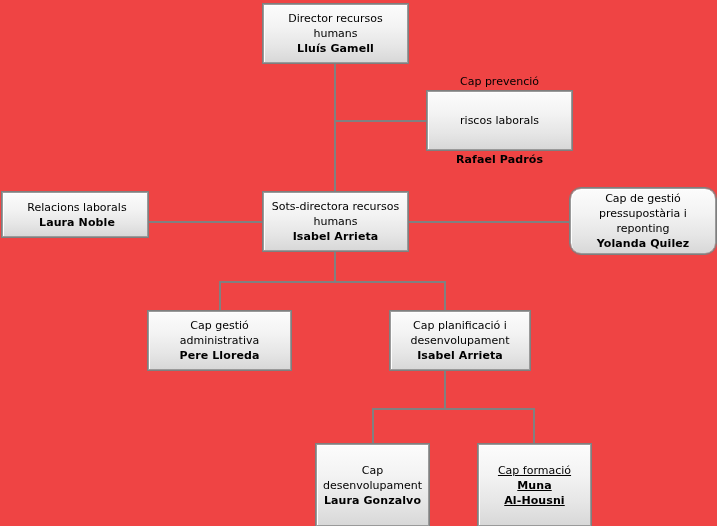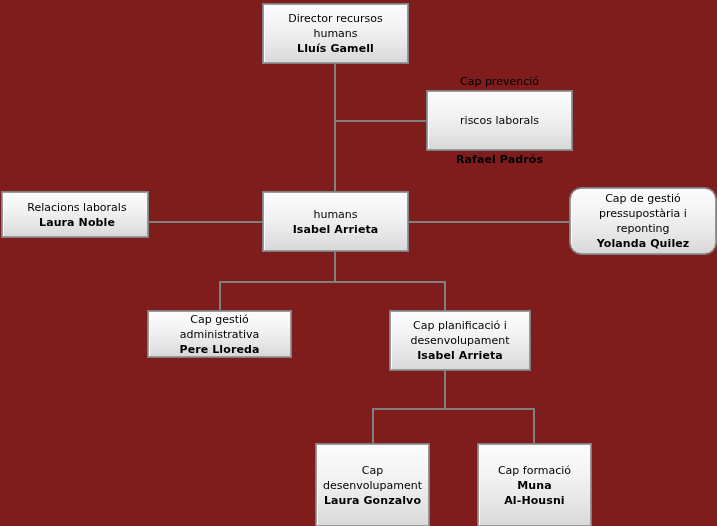--- a/index.html
+++ b/index.html
@@ -9,21 +9,21 @@
     background: #ffffff;
   }
   body {
     font-family: "DejaVu Sans", "Liberation Sans", sans-serif;
     -webkit-font-smoothing: none;
   }
   #chart-root {
     position: relative;
     width: 717px;
     height: 526px;
-    background: #7f1d1d;
+    background: #ef4444;
     overflow: hidden;
   }
 
   
   .line {
     position: absolute;
     background: #808080;
   }
   .line-v { width: 2px; }
   .line-h { height: 2px; }
@@ -83,43 +83,44 @@
       <div class="node" style="left: 427px; top: 91px; width: 145px; height: 59px; gap: 24px;">
         <span class="ln role">Cap prevenció</span>
         <span class="ln role">riscos laborals</span>
         <span class="ln name">Rafael Padrós</span>
       </div>
       <div class="node" style="left: 2px; top: 192px; width: 146px; height: 45px; padding-left: 8px;">
         <span class="ln role">Relacions laborals</span>
         <span class="ln name">Laura Noble</span>
       </div>
       <div class="node" style="left: 263px; top: 192px; width: 145px; height: 59px;">
+        <span class="ln role">Sots-directora recursos</span>
         <span class="ln role">humans</span>
         <span class="ln name">Isabel Arrieta</span>
       </div>
       <div class="node" style="left: 570px; top: 188px; width: 146px; height: 66px; border-radius: 11px;">
         <span class="ln role">Cap de gestió</span>
         <span class="ln role">pressupostària i</span>
         <span class="ln role">reponting</span>
         <span class="ln name">Yolanda Quilez</span>
       </div>
-      <div class="node" style="left: 148px; top: 311px; width: 143px; height: 46px;">
+      <div class="node" style="left: 148px; top: 311px; width: 143px; height: 59px;">
         <span class="ln role">Cap gestió</span>
         <span class="ln role">administrativa</span>
         <span class="ln name">Pere Lloreda</span>
       </div>
       <div class="node" style="left: 375px; top: 311px; width: 140px; height: 59px; margin-left: 15px;">
         <span class="ln role">Cap planificació i</span>
         <span class="ln role">desenvolupament</span>
         <span class="ln name">Isabel Arrieta</span>
       </div>
       <div class="node" style="left: 316px; top: 444px; width: 113px; height: 82px;">
         <span class="ln role">Cap</span>
         <span class="ln role">desenvolupament</span>
         <span class="ln name">Laura Gonzalvo</span>
       </div>
-      <div class="node" style="left: 478px; top: 444px; width: 113px; height: 82px;">
+      <div class="node" style="left: 478px; top: 444px; width: 113px; height: 82px; text-decoration: underline;">
         <span class="ln role">Cap formació</span>
         <span class="ln name">Muna</span>
         <span class="ln name">Al-Housni</span>
       </div>
     </div>
 </div>
 
 </body></html>

